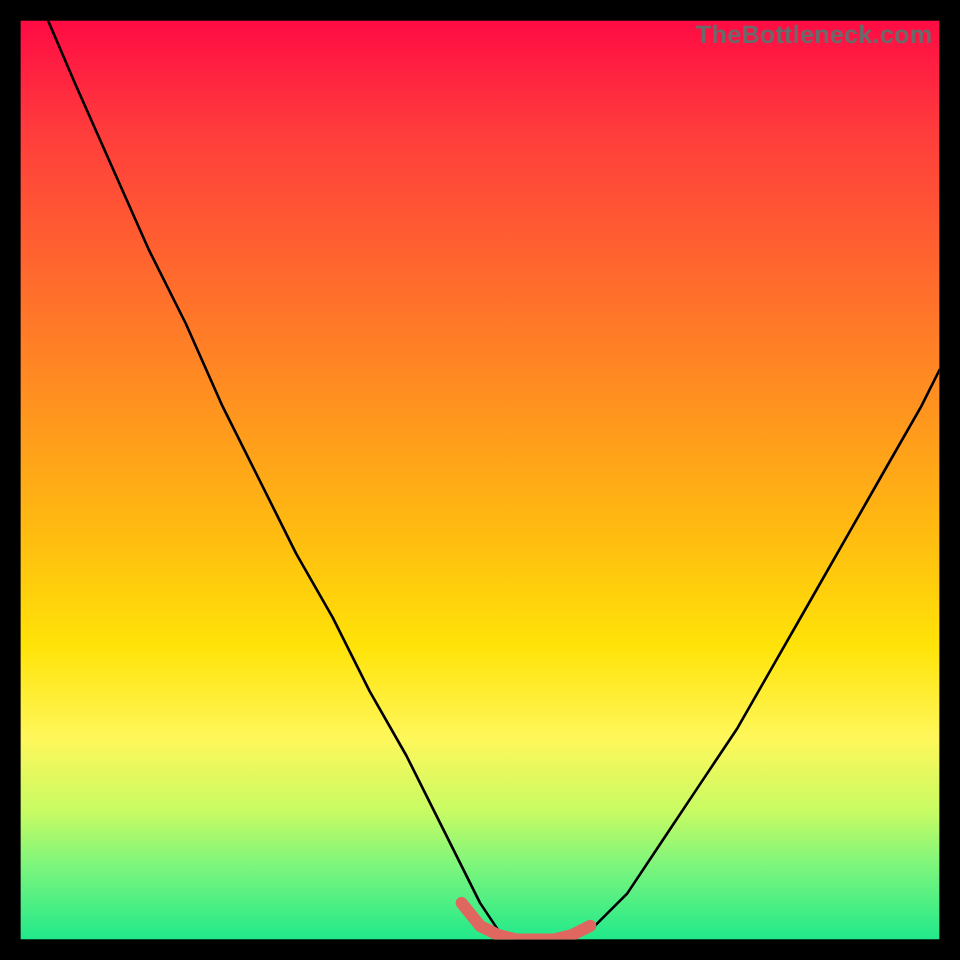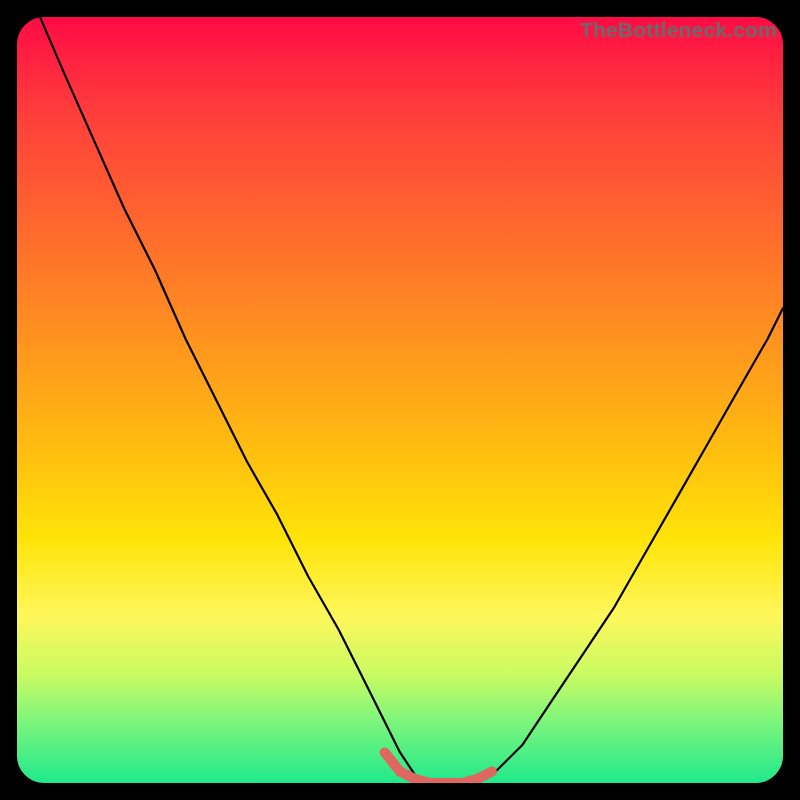--- a/index.html
+++ b/index.html
@@ -19,21 +19,20 @@
     height: 800px;
     background: #000;
   }
   .plot {
     position: absolute;
     left: 17px;
     top: 17px;
     width: 766px;
     height: 766px;
     overflow: hidden;
-    border-radius: 27px;
   }
   .gradient {
     position: absolute;
     left: 0;
     top: 0;
     width: 100%;
     height: 100%;
     
     background: linear-gradient(
       to bottom,

